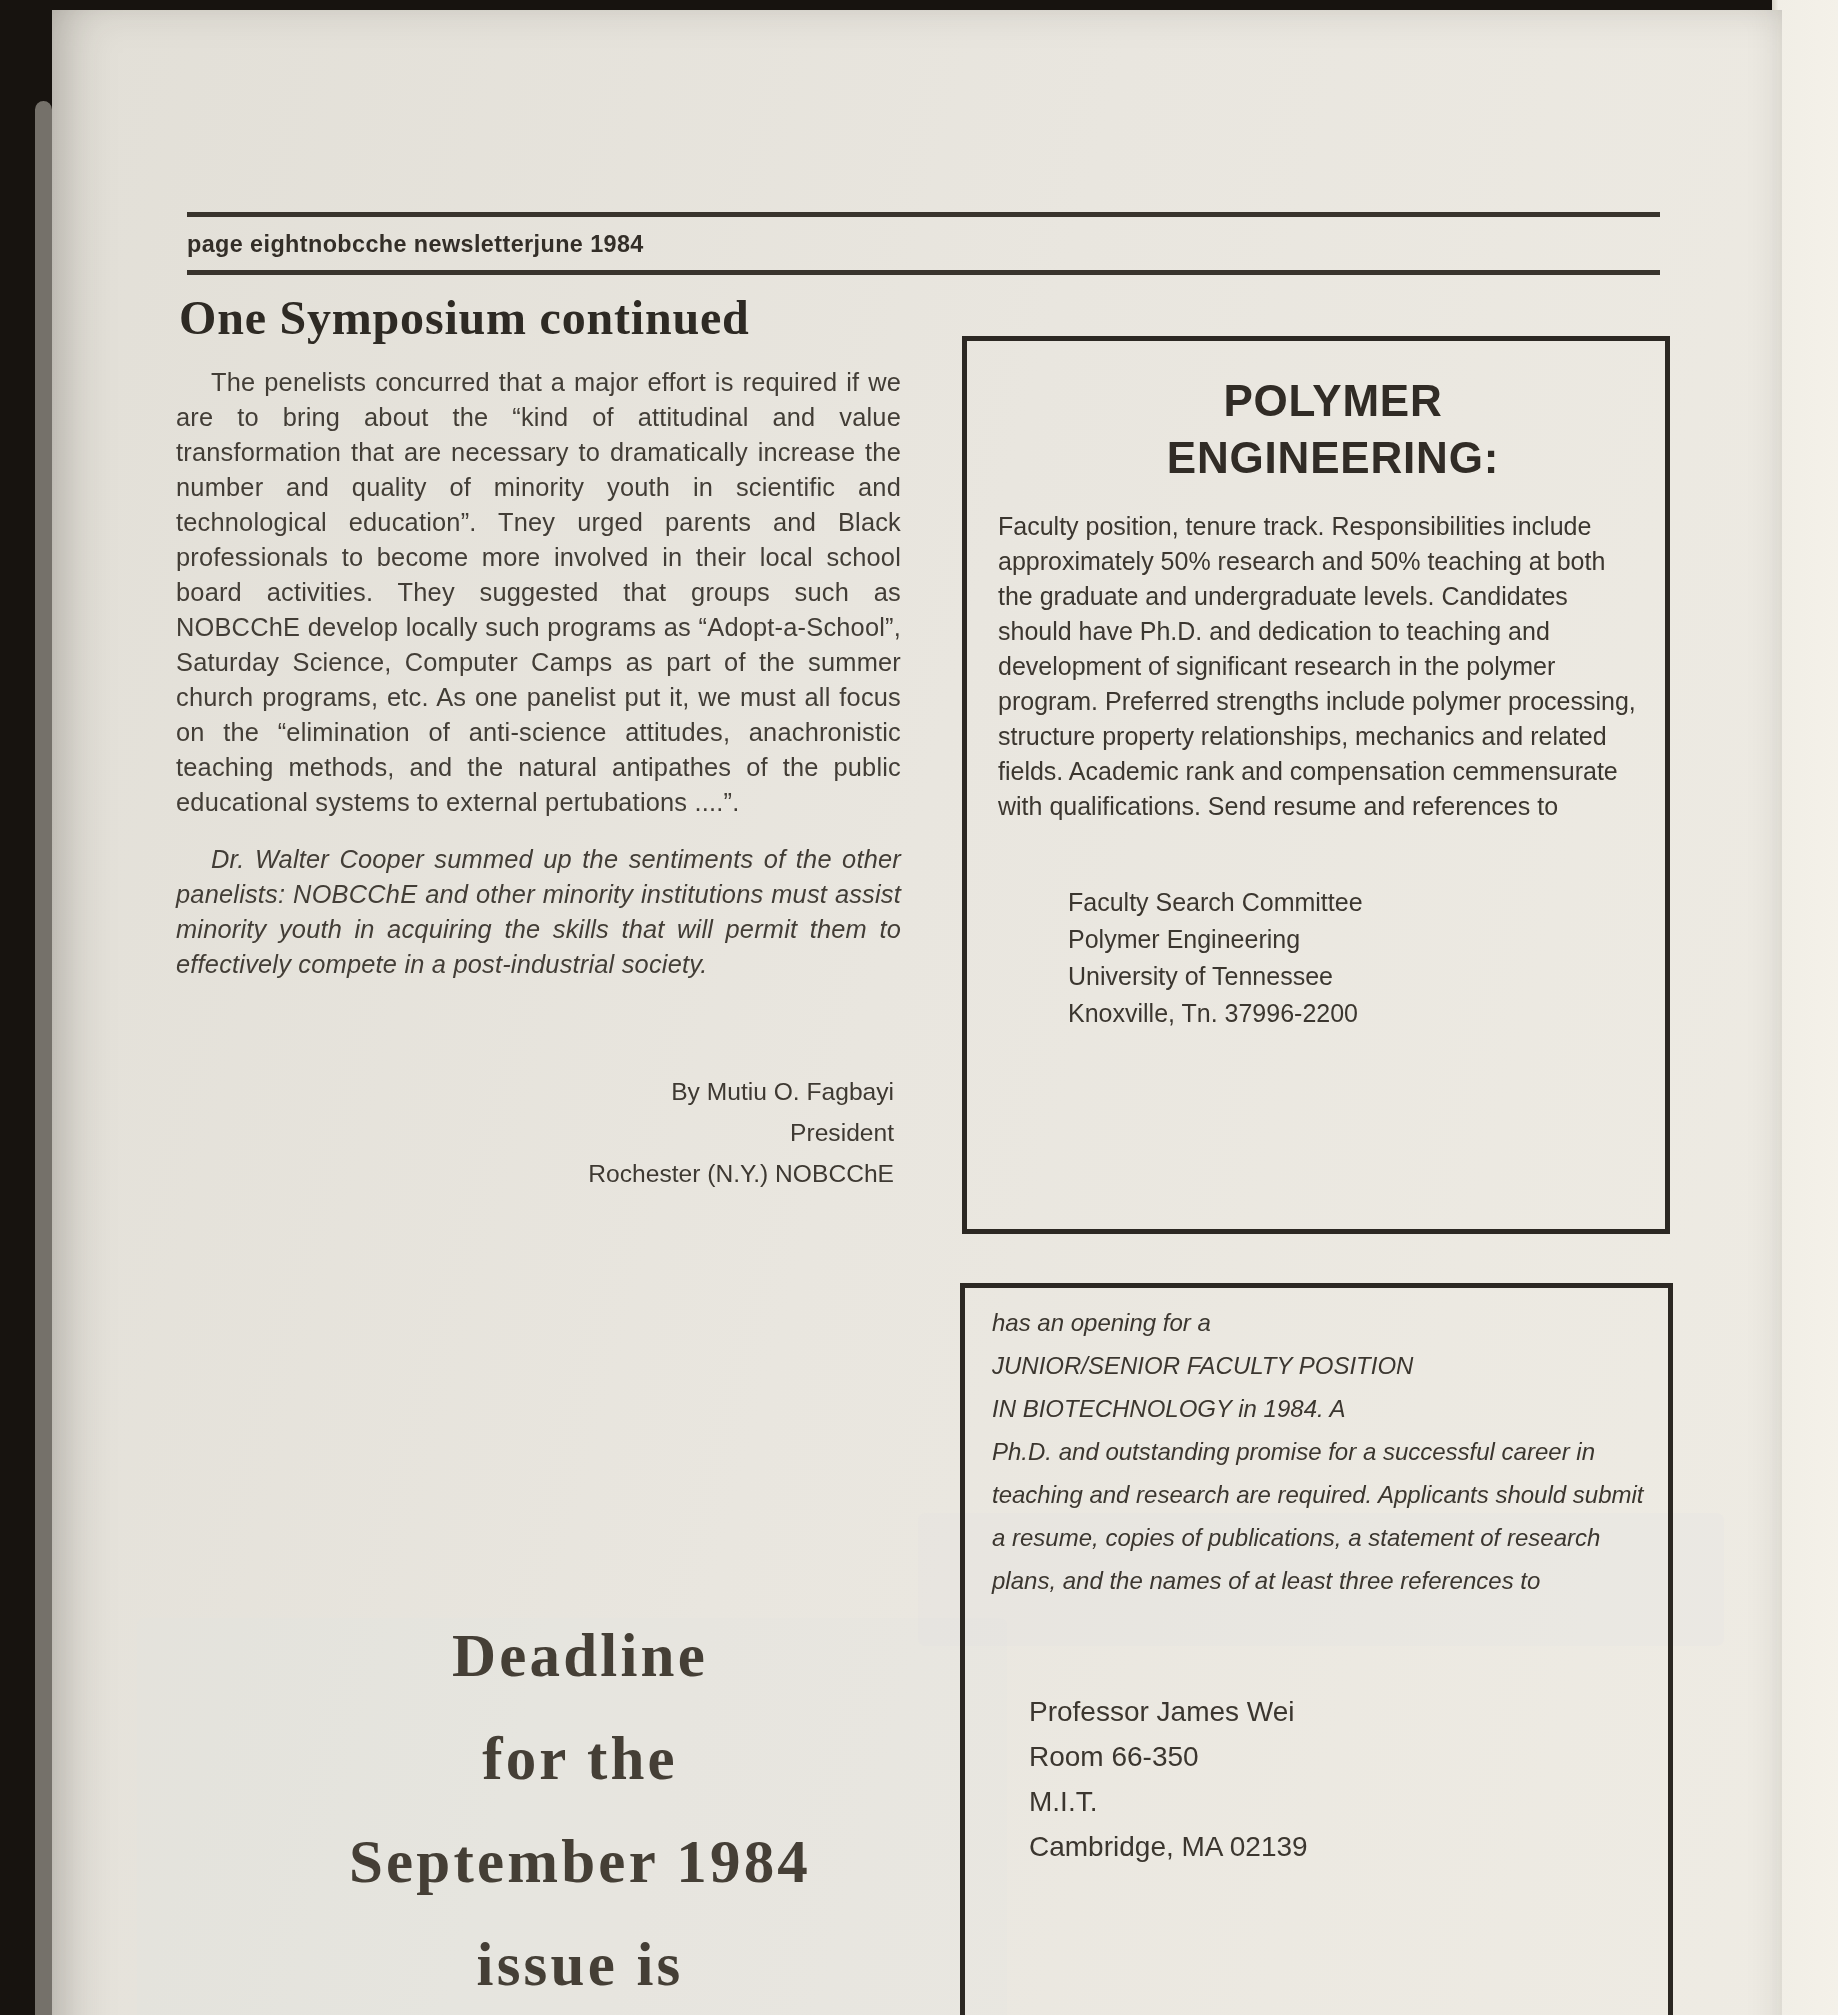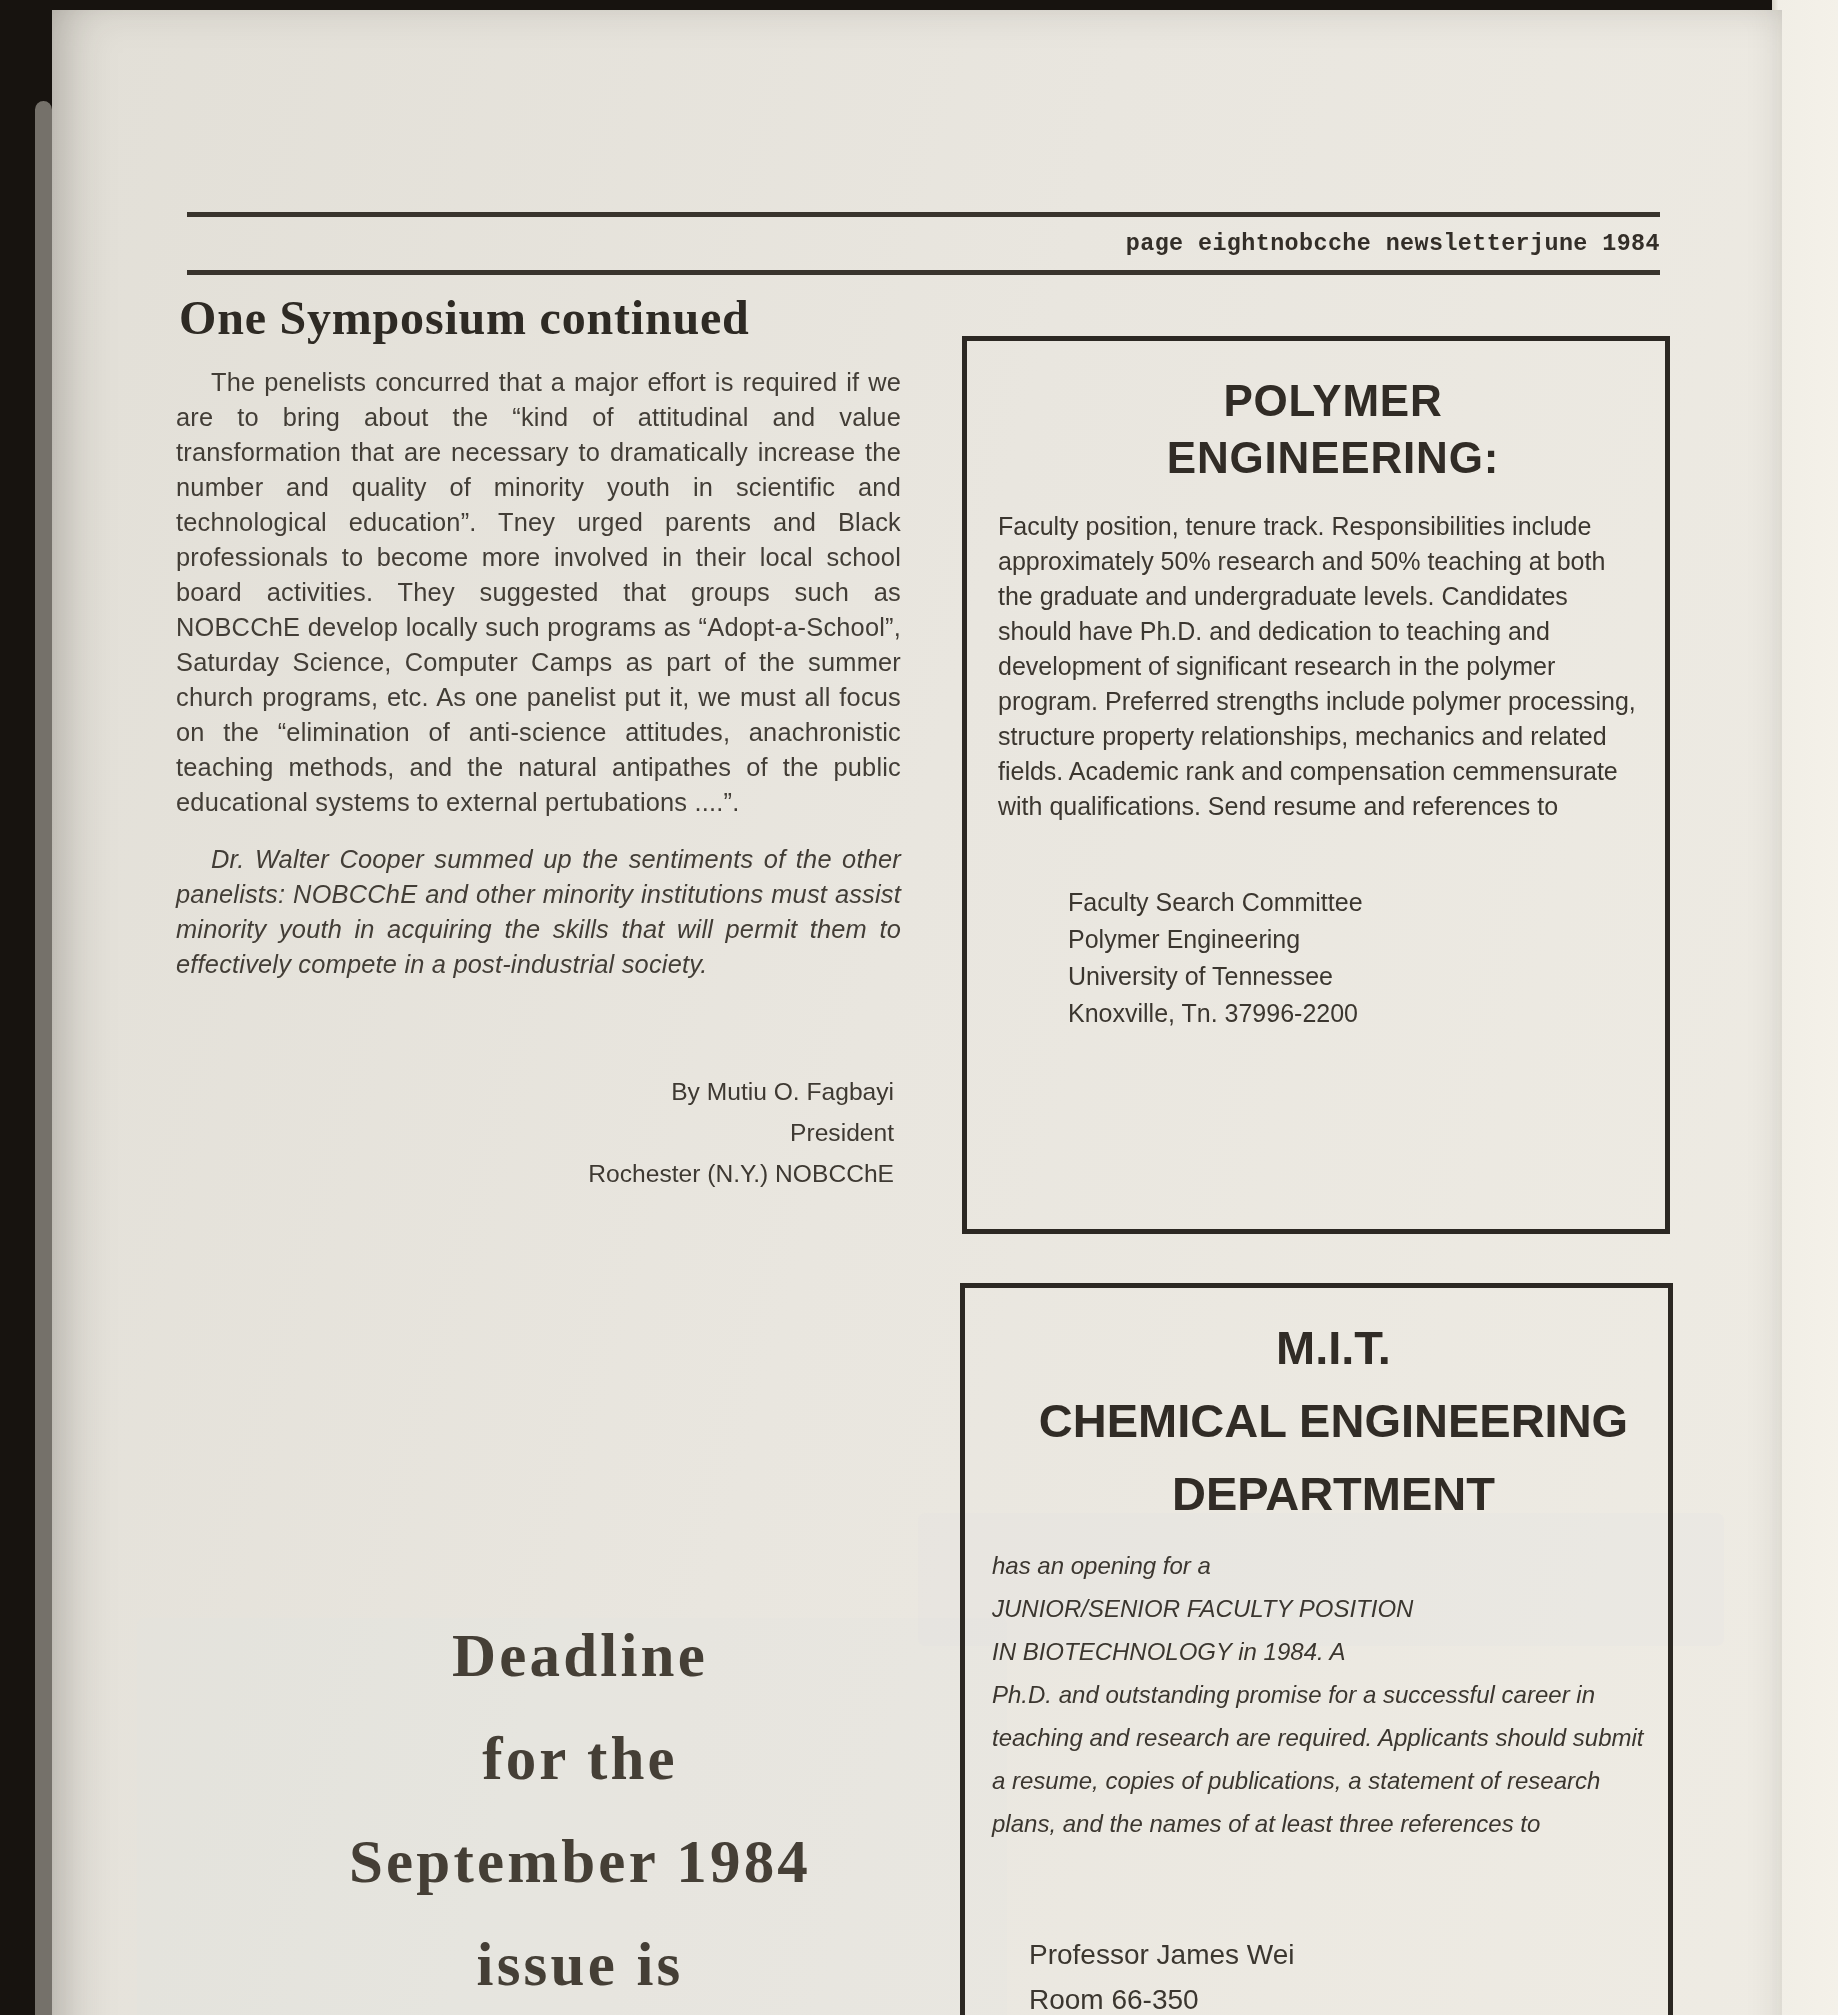--- a/index.html
+++ b/index.html
@@ -28,22 +28,22 @@
   
   .ghost{position:absolute;pointer-events:none;border-radius:7.3px;}
   .g4{left:85px;top:1608px;width:870px;height:637px;background:#dfe4e4;opacity:.15;}
   .g5{left:866px;top:1503px;width:806px;height:133px;background:#d9dee0;opacity:.14;}
 
   .rule{position:absolute;left:135px;width:1473px;height:5.2px;background:#39342d;}
   .rule-top{top:202px;}
   .rule-bottom{top:260px;}
   .masthead-row{
     position:absolute;left:135px;top:221px;width:1473px;
-    display:flex;justify-content:flex-end;align-items:baseline;
-    font-weight:bold;font-size:23.4px;color:#332e28;letter-spacing:0.4px;font-family:Liberation Mono, monospace;
+    display:flex;justify-content:flex-start;align-items:baseline;
+    font-weight:bold;font-size:23.4px;color:#332e28;letter-spacing:0.4px;
   }
   .article-title{
     position:absolute;left:127px;top:280px;
     font-family:"Liberation Serif","DejaVu Serif",serif;
     font-weight:bold;font-size:48px;color:#2e2a24;letter-spacing:0.8px;
   }
   .article-body{position:absolute;left:124px;top:355px;width:725px;color:#423d36;}
   .article-body p{
     margin:0;font-size:25.4px;line-height:35px;text-align:justify;
     text-indent:35px;letter-spacing:0.2px;
@@ -116,23 +116,20 @@
     <div class="ad-title">POLYMER
 ENGINEERING:</div>
     <div class="ad-body">Faculty position, tenure track. Responsibilities include approximately 50% research and 50% teaching at both the graduate and undergraduate levels. Candidates should have Ph.D. and dedication to teaching and development of significant research in the polymer program. Preferred strengths include polymer processing, structure property relationships, mechanics and related fields. Academic rank and compensation cemmensurate with qualifications. Send resume and references to</div>
     <div class="ad-address">Faculty Search Committee
 Polymer Engineering
 University of Tennessee
 Knoxville, Tn. 37996-2200</div>
   </div>
 
   <div class="job-ad ad-mit">
-    <div class="ad-title">M.I.T.
-CHEMICAL ENGINEERING
-DEPARTMENT</div>
     <div class="ad-body">has an opening for a
 JUNIOR/SENIOR FACULTY POSITION
 IN BIOTECHNOLOGY in 1984. A
 Ph.D. and outstanding promise for a successful career in teaching and research are required. Applicants should submit a resume, copies of publications, a statement of research plans, and the names of at least three references to</div>
     <div class="ad-address">Professor James Wei
 Room 66-350
 M.I.T.
 Cambridge, MA 02139</div>
 
   </div>

